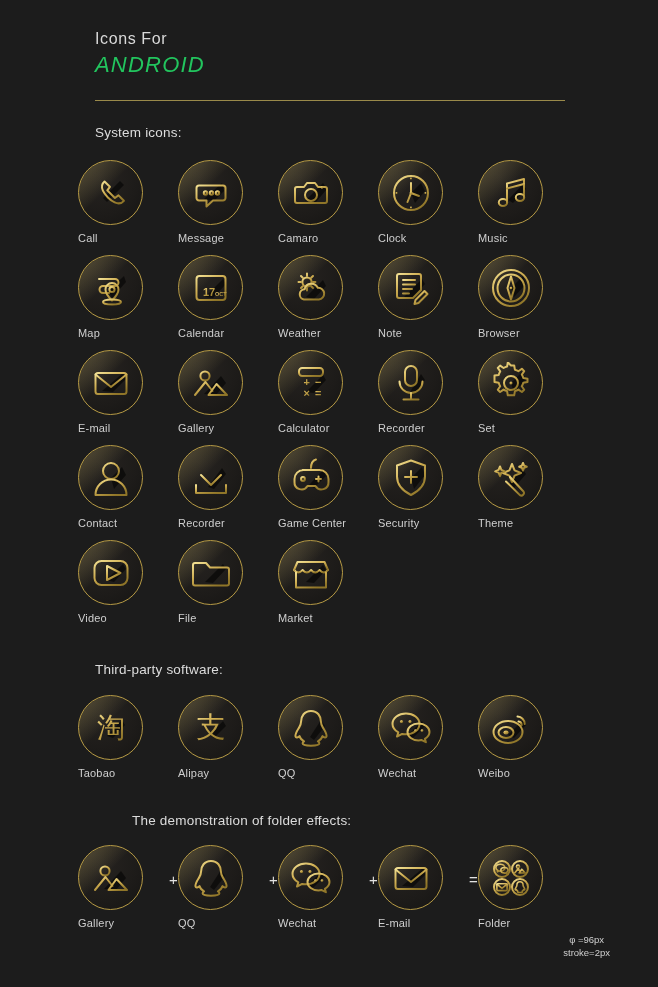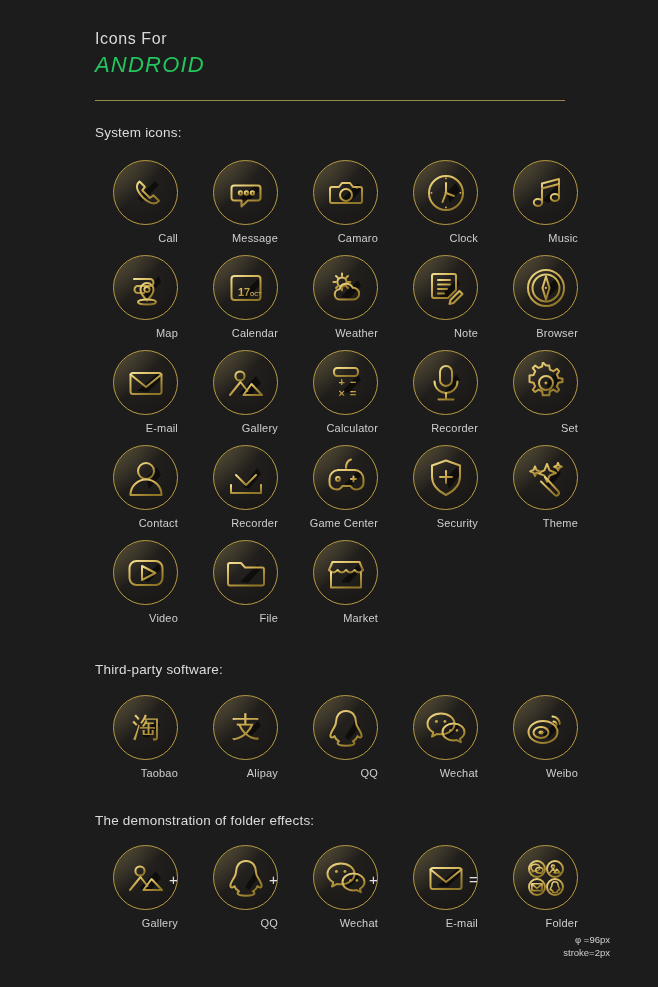--- a/index.html
+++ b/index.html
@@ -50,21 +50,21 @@
   .section-heading {
     position: absolute;
     left: 95px;
     font-size: 13.5px;
     color: #dcdcdc;
     font-weight: 400;
     letter-spacing: 0.2px;
   }
   #sec-system    { top: 125px; }
   #sec-third     { top: 662px; }
-  #sec-folder    { top: 813px; }
+  #sec-folder    { top: 813px; margin-left: 37px; }
 
   
   .grid {
     position: absolute;
     left: 0;
     width: 658px;
   }
   #grid-system { top: 160px; }
   #grid-third  { top: 695px; }
   #grid-folder { top: 845px; }
@@ -75,21 +75,21 @@
     padding-left: 78px;
   }
   #grid-system .row { height: 95px; }
   #grid-third  .row { height: 95px; }
   #grid-folder .row { height: 95px; padding-left: 78px; }
 
   .cell {
     width: 100px;
     display: flex;
     flex-direction: column;
-    align-items: flex-end;
+    align-items: flex-start;
     position: relative;
   }
   .cell.empty { visibility: hidden; }
 
   .icon-circle {
     width: 65px; height: 65px;
     border-radius: 50%;
     border: 1.6px solid #b79b45;
     position: relative;
     display: flex;
@@ -148,21 +148,21 @@
 
   
   #grid-folder .row { padding-left: 78px; }
   #grid-folder .cell { width: 100px; }
 
   
   .footnote {
     position: absolute;
     right: 48px;
     top: 934px;
-    text-align: right;
+    text-align: center;
     font-size: 9.5px;
     line-height: 1.35;
     color: #d0d0d0;
   }
 
   .defs { position: absolute; width: 0; height: 0; overflow: hidden; }
 </style>
 </head>
 <body>
 

